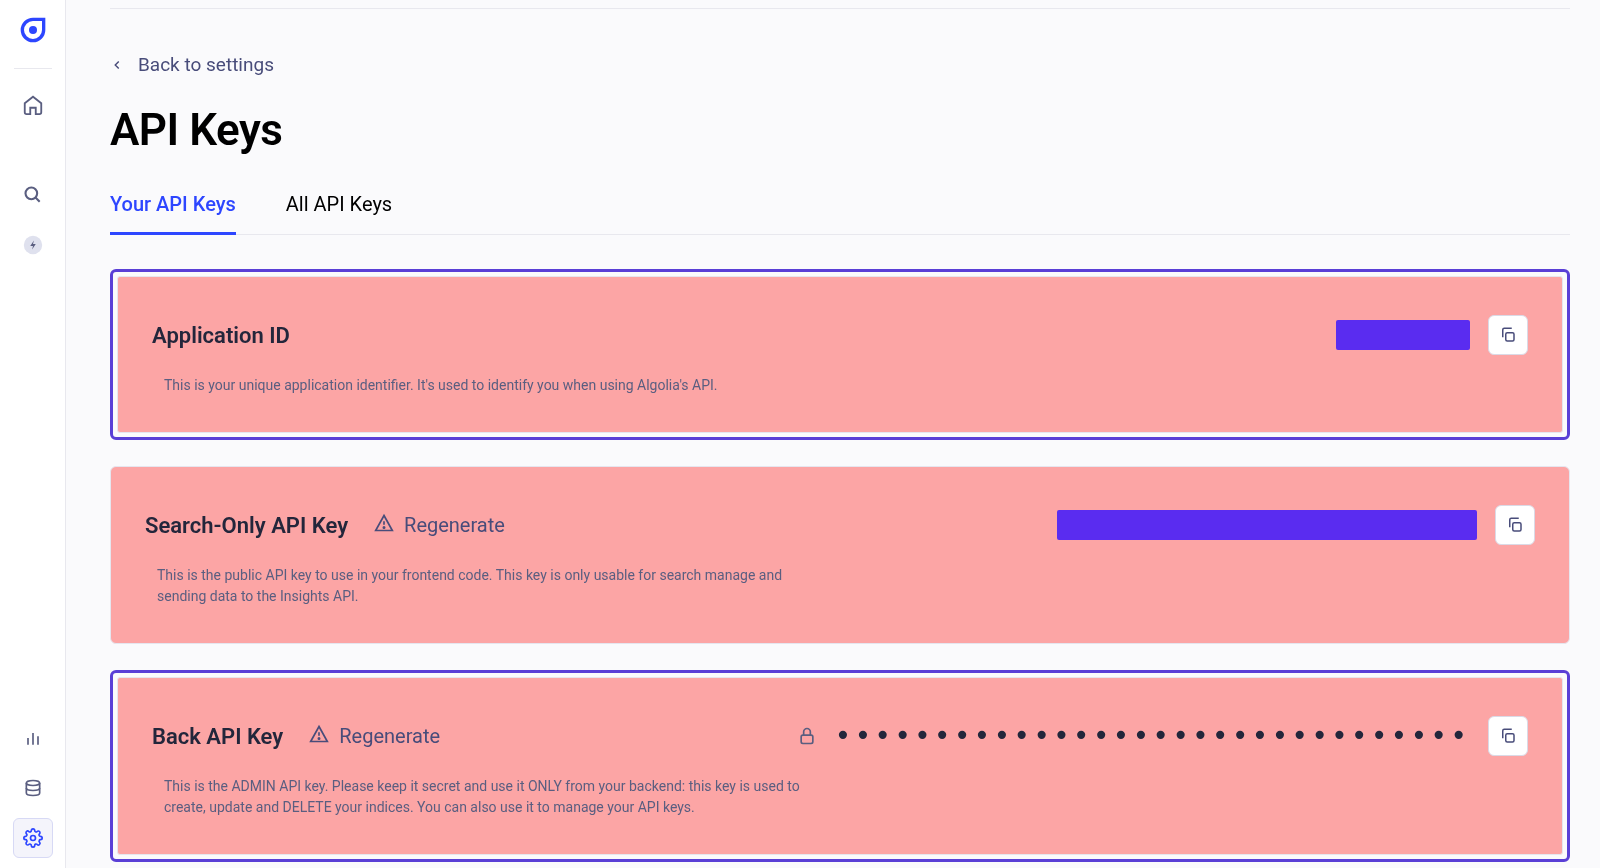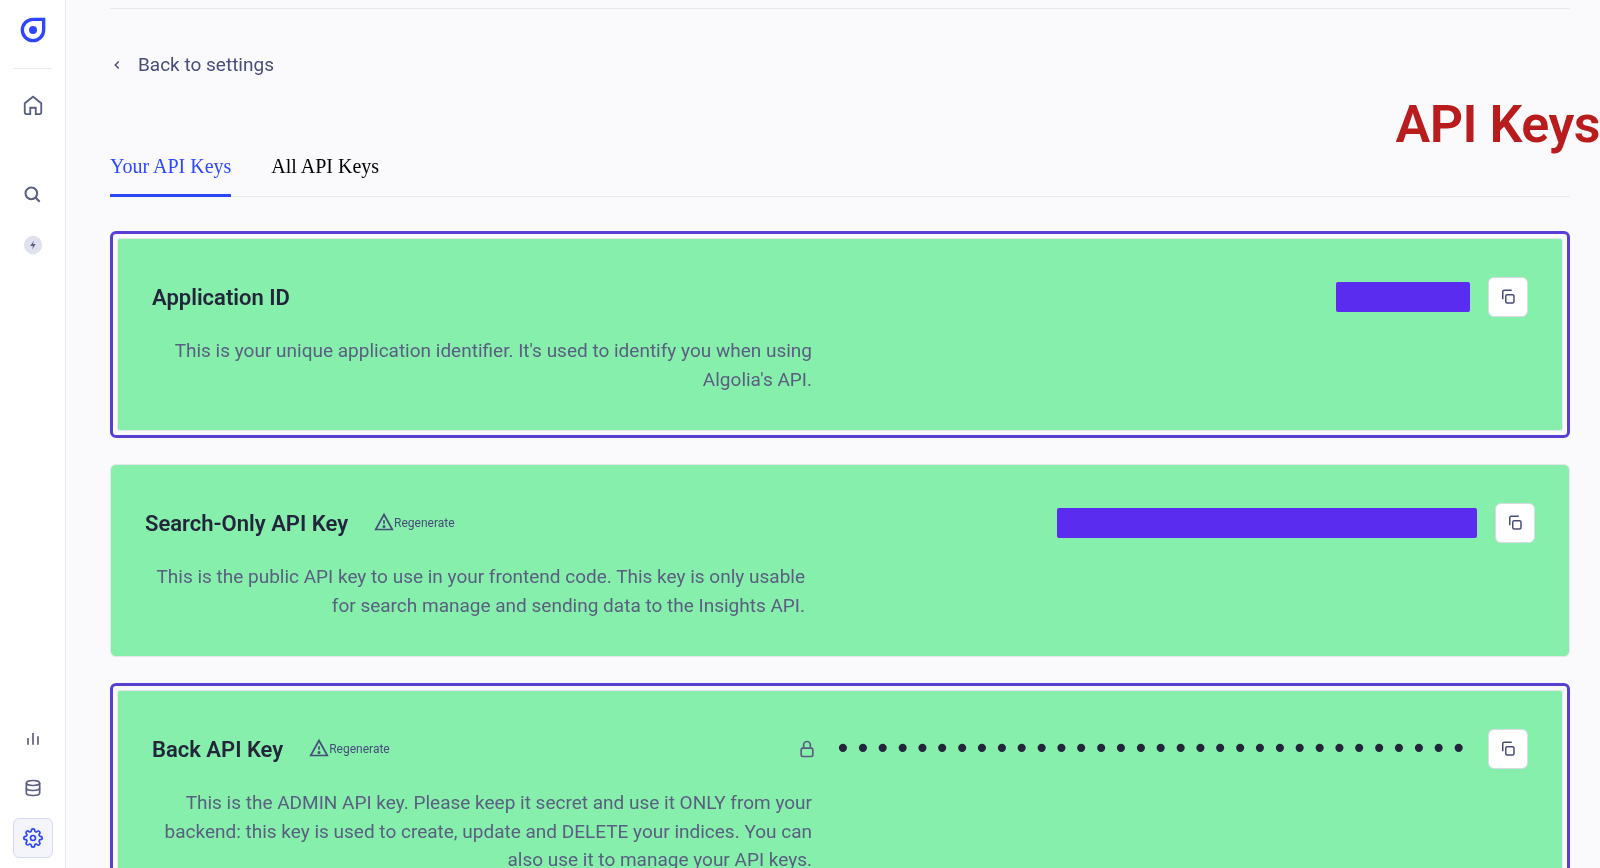--- a/index.html
+++ b/index.html
@@ -31,74 +31,73 @@
   border-radius: 6px;
   cursor: pointer;
 }
 .nav-item.active { background: #f4f4fb; color:#2d46ff; border:1px solid #d7d9f5;}
 .nav-spacer { flex-grow:1; }
 .nav-section-gap { height: 40px; }
 .main {
   flex: 1;
   padding: 0 0 0 44px;
   overflow: hidden;
-  text-align: right;
 }
 .topline { height:9px; border-bottom:1px solid #e8e8ee; margin-right:30px;}
 .backlink {
   display:flex; align-items:center; gap:14px;
   color:#484c7a; font-size:19px;
   margin-top:44px; cursor:pointer;
 }
 .backlink svg { width:14px; height:14px; }
 h1.page-title {
-  font-size:52px; font-weight:600; color:#b91c1c; margin-top:18px; letter-spacing:-0.5px;
+  font-size:44px; font-weight:600; color:#000000; margin-top:28px; letter-spacing:-0.5px;
 }
 .tabs {
-  display:flex; gap:40px; 
+  display:flex; gap:50px; margin-top:36px;
   border-bottom:1px solid #e8e8ee;
   margin-right: 30px;
-  font-family: Liberation Serif, serif;
 }
 .tab {
   font-size:20px; color:#000000; padding-bottom:16px; cursor:pointer;
 }
 .tab.active {
   color:#2d46ff; font-weight:500;
   border-bottom:3px solid #2d46ff;
   margin-bottom:-1px;
 }
 .cards { margin-top:34px; margin-right:30px; display:flex; flex-direction:column; gap:26px;}
 .card {
-  background:#86efac;
+  background:#fca5a5;
   border:1px solid #e6e6ef;
   border-radius:6px;
   padding: 38px 34px 36px 34px;
   position:relative;
 }
 .highlight-wrap {
   border:3px solid #5a3fd6;
   border-radius:6px;
   padding:4px;
 }
 .highlight-wrap .card { border-radius:3px; margin:0; }
 .card-head {
   display:flex; align-items:center; justify-content:space-between;
 }
 .card-left { display:flex; align-items:center; gap:26px;}
 .card-title {
   font-size:22px; font-weight:600; color:#23263b;
 }
 .regen {
-  display:flex; align-items:center; 
-  color:#484c7a; font-size:12px; cursor:pointer;
+  display:flex; align-items:center; gap:10px;
+  color:#484c7a; font-size:20px; cursor:pointer;
 }
 .card-desc {
-  font-size:19px; color:#5a5e80; margin-top:20px; line-height:1.5;
+  font-size:14px; color:#5a5e80; margin-top:20px; line-height:1.5;
   max-width:660px;
+  margin-left:12px;
 }
 .value-group { display:flex; align-items:center; gap:18px;}
 .redact {
   background:#5a2cf0;
   height:30px;
   border-radius:2px;
 }
 .redact.small { width:134px;}
 .redact.large { width:420px;}
 .copy-btn {

